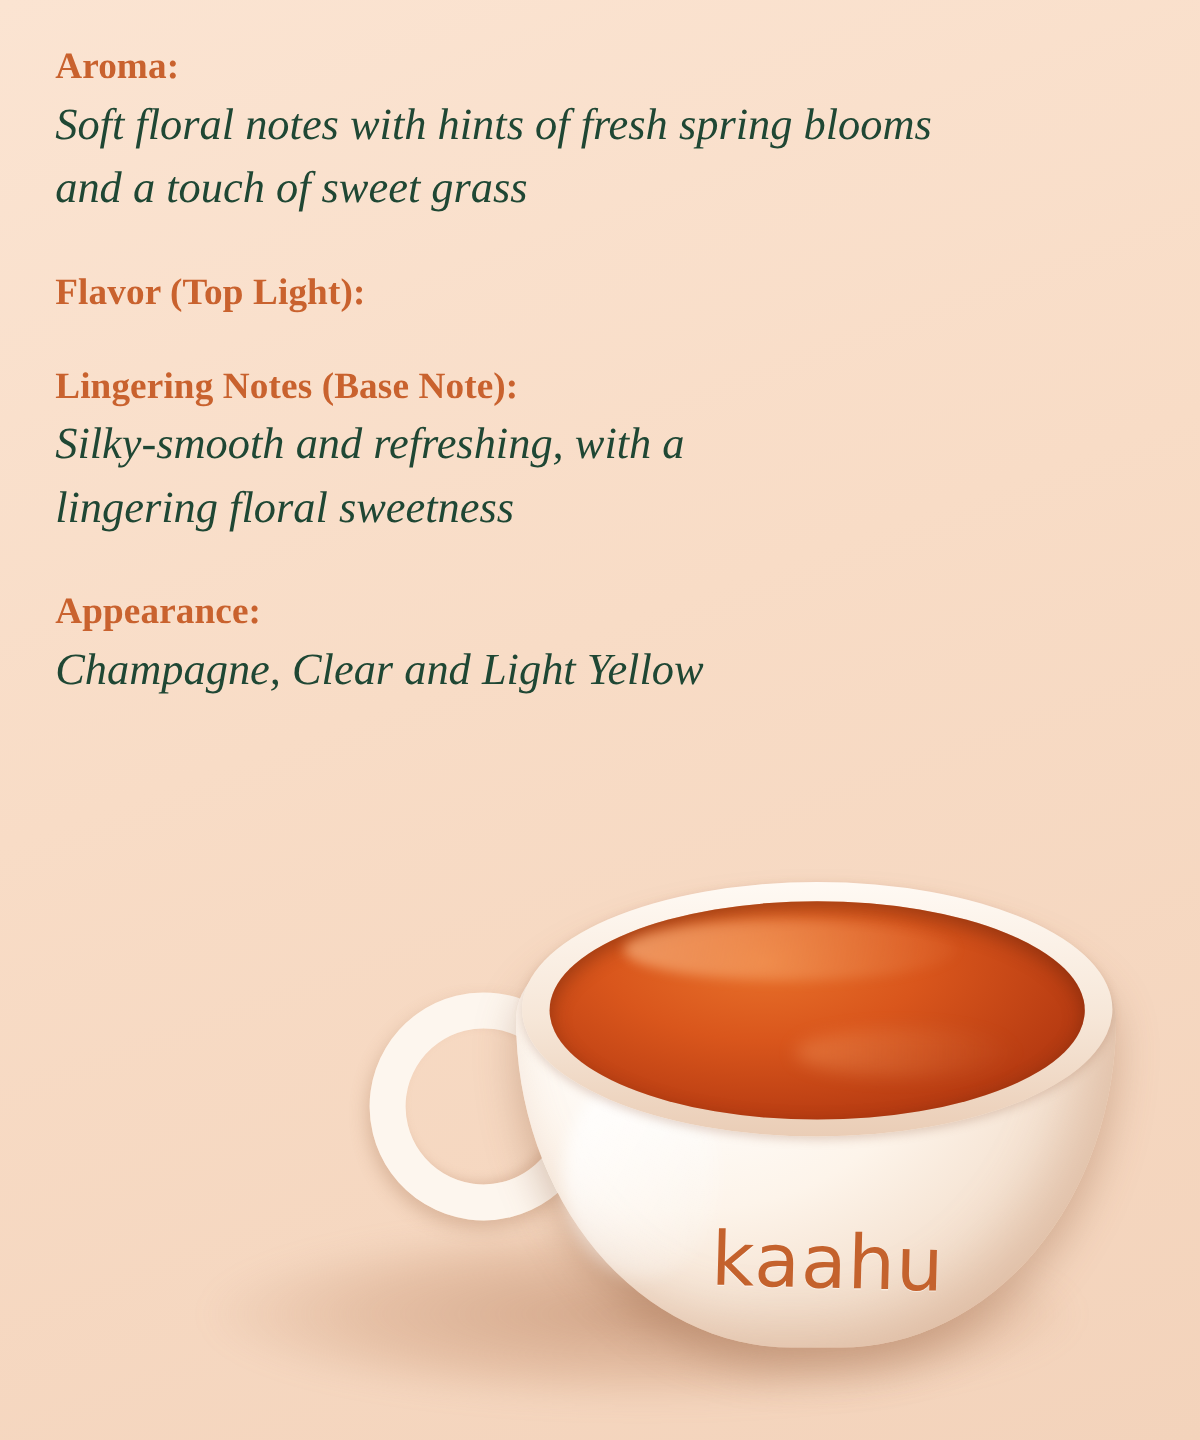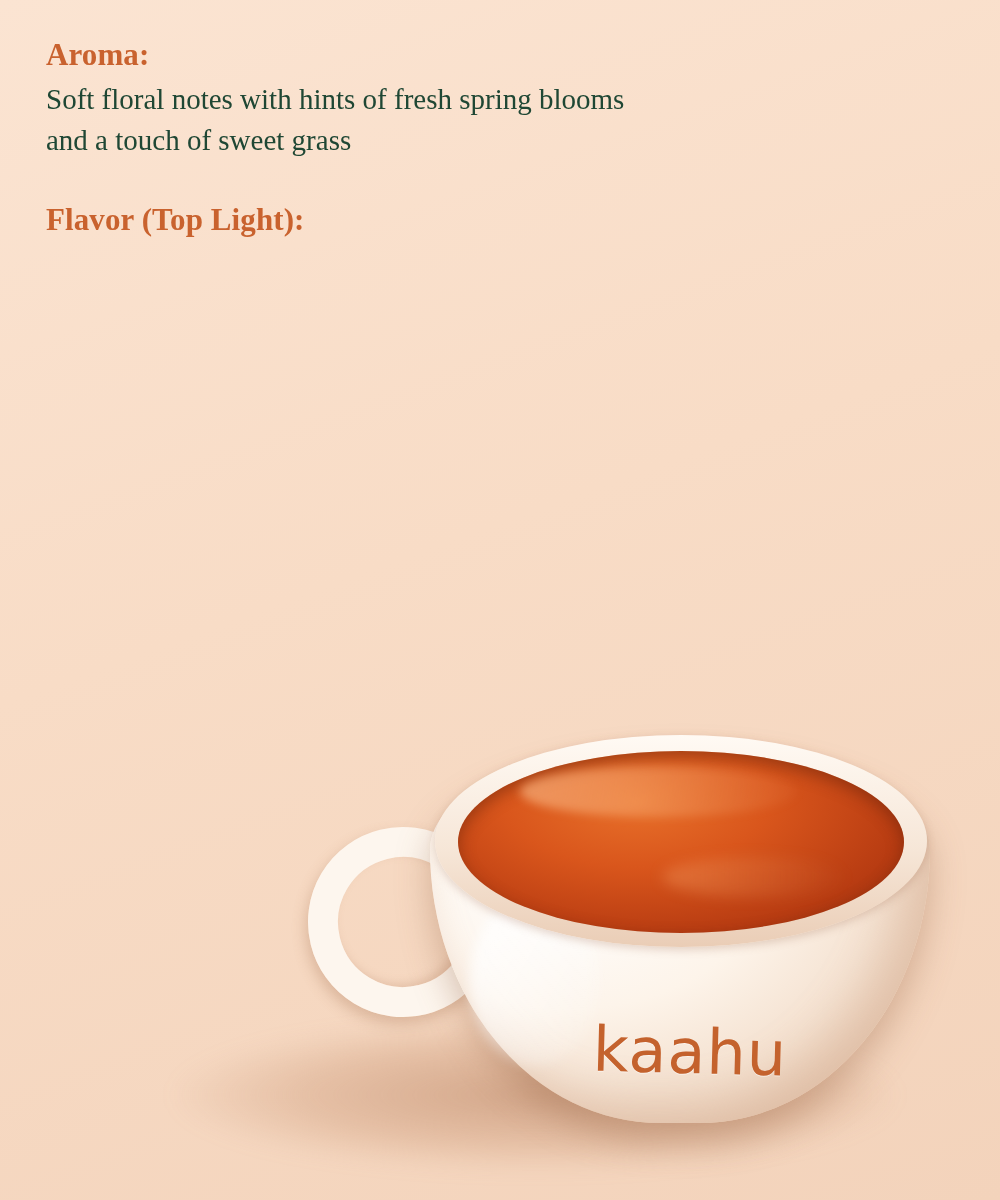--- a/index.html
+++ b/index.html
@@ -36,25 +36,26 @@
     font-family: "Liberation Serif", serif;
     font-weight: bold;
     font-size: 31px;
     line-height: 1.25;
     color: #c9622e;
     margin: 0 0 4px 0;
     letter-spacing: 0.1px;
   }
   .block-body {
     font-family: "Liberation Serif", serif;
-    font-size: 29px;
+    font-size: 37px;
     line-height: 1.42;
     color: #1f4734;
     margin: 0;
     white-space: pre-line;
+    font-style: italic;
   }
 
   
   .photo {
     position: absolute;
     left: 0;
     top: 690px;
     width: 1000px;
     height: 510px;
     overflow: hidden;
@@ -178,21 +179,30 @@
     <div class="block">
       <p class="block-title">Aroma:</p>
       <p class="block-body">Soft floral notes with hints of fresh spring blooms
 and a touch of sweet grass</p>
     </div>
 
     <div class="block">
       <p class="block-title">Flavor (Top Light):</p>
     </div>
 
-
+    <div class="block">
+      <p class="block-title">Lingering Notes (Base Note):</p>
+      <p class="block-body">Silky-smooth and refreshing, with a
+lingering floral sweetness</p>
+    </div>
+
+    <div class="block">
+      <p class="block-title">Appearance:</p>
+      <p class="block-body">Champagne, Clear and Light Yellow</p>
+    </div>
 
   </div>
 
   <div class="photo">
     <div class="table-shadow"></div>
     <div class="cup-wrap">
       <div class="handle"></div>
       <div class="cup-body"></div>
       <div class="rim"></div>
       <div class="tea">

